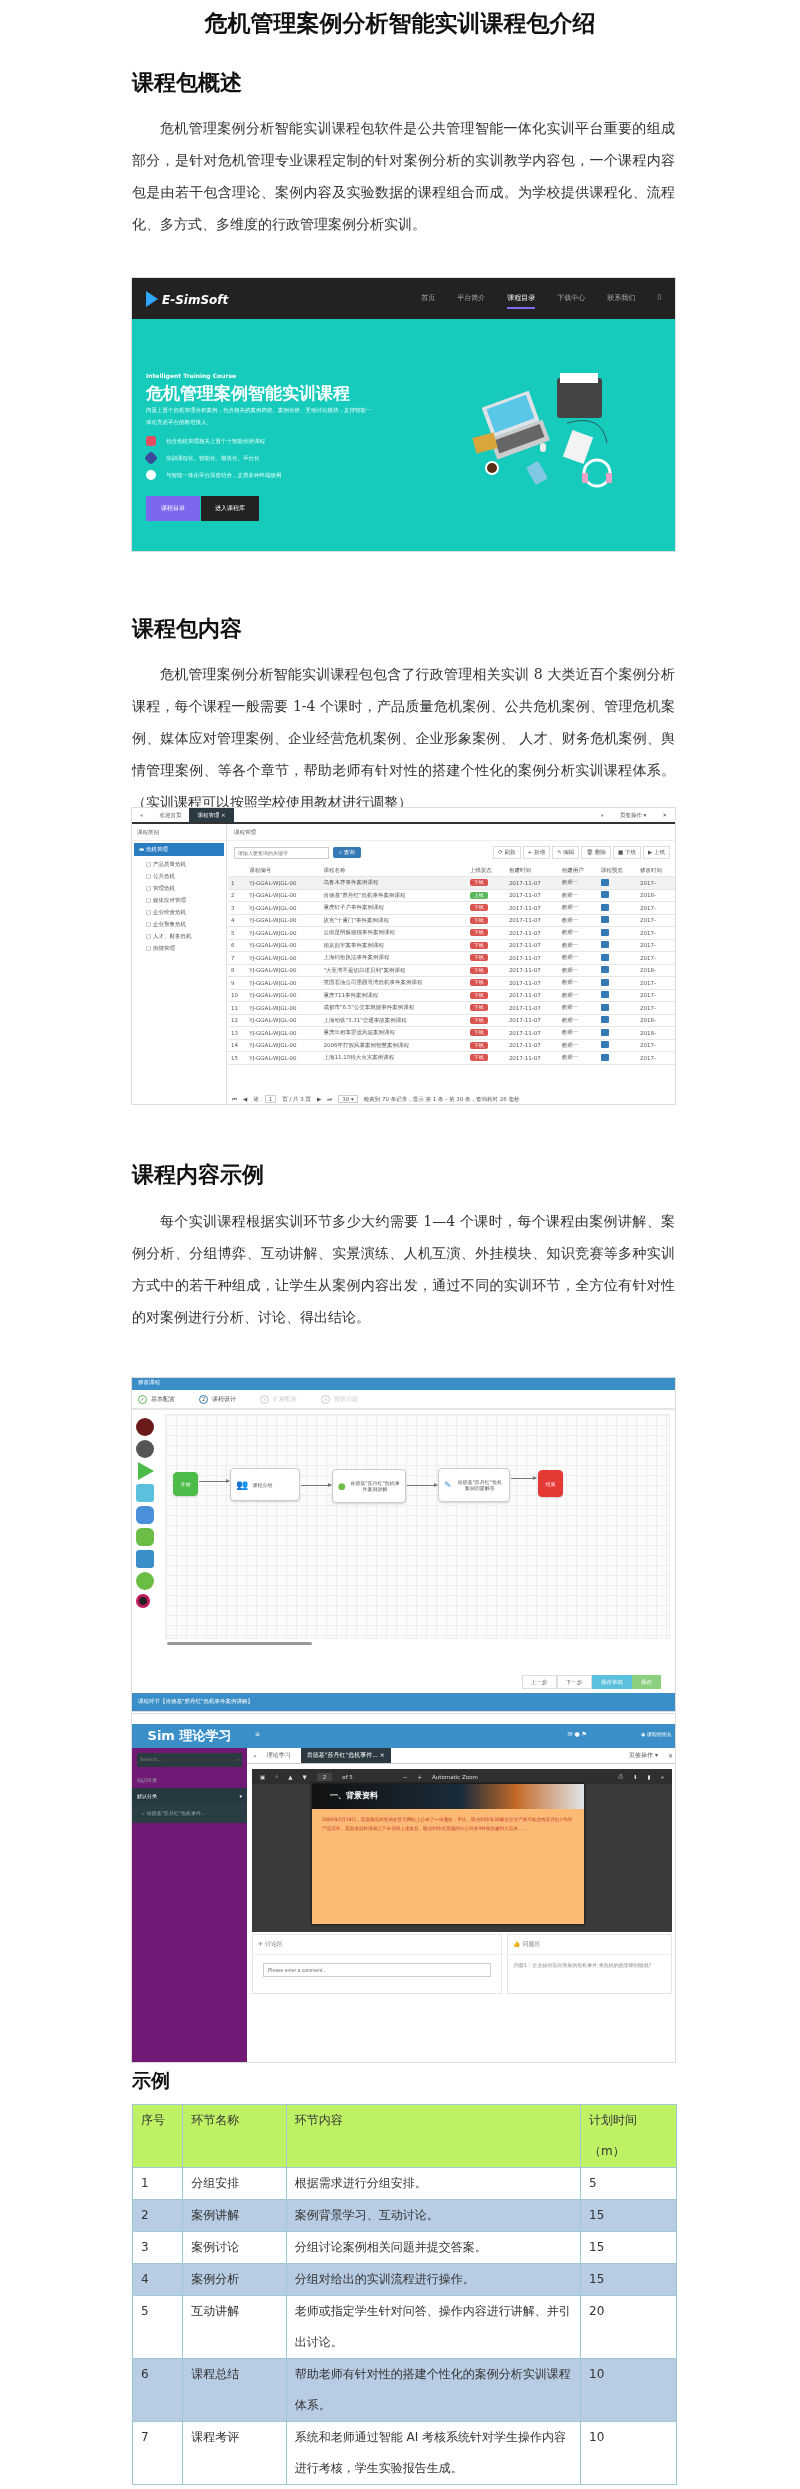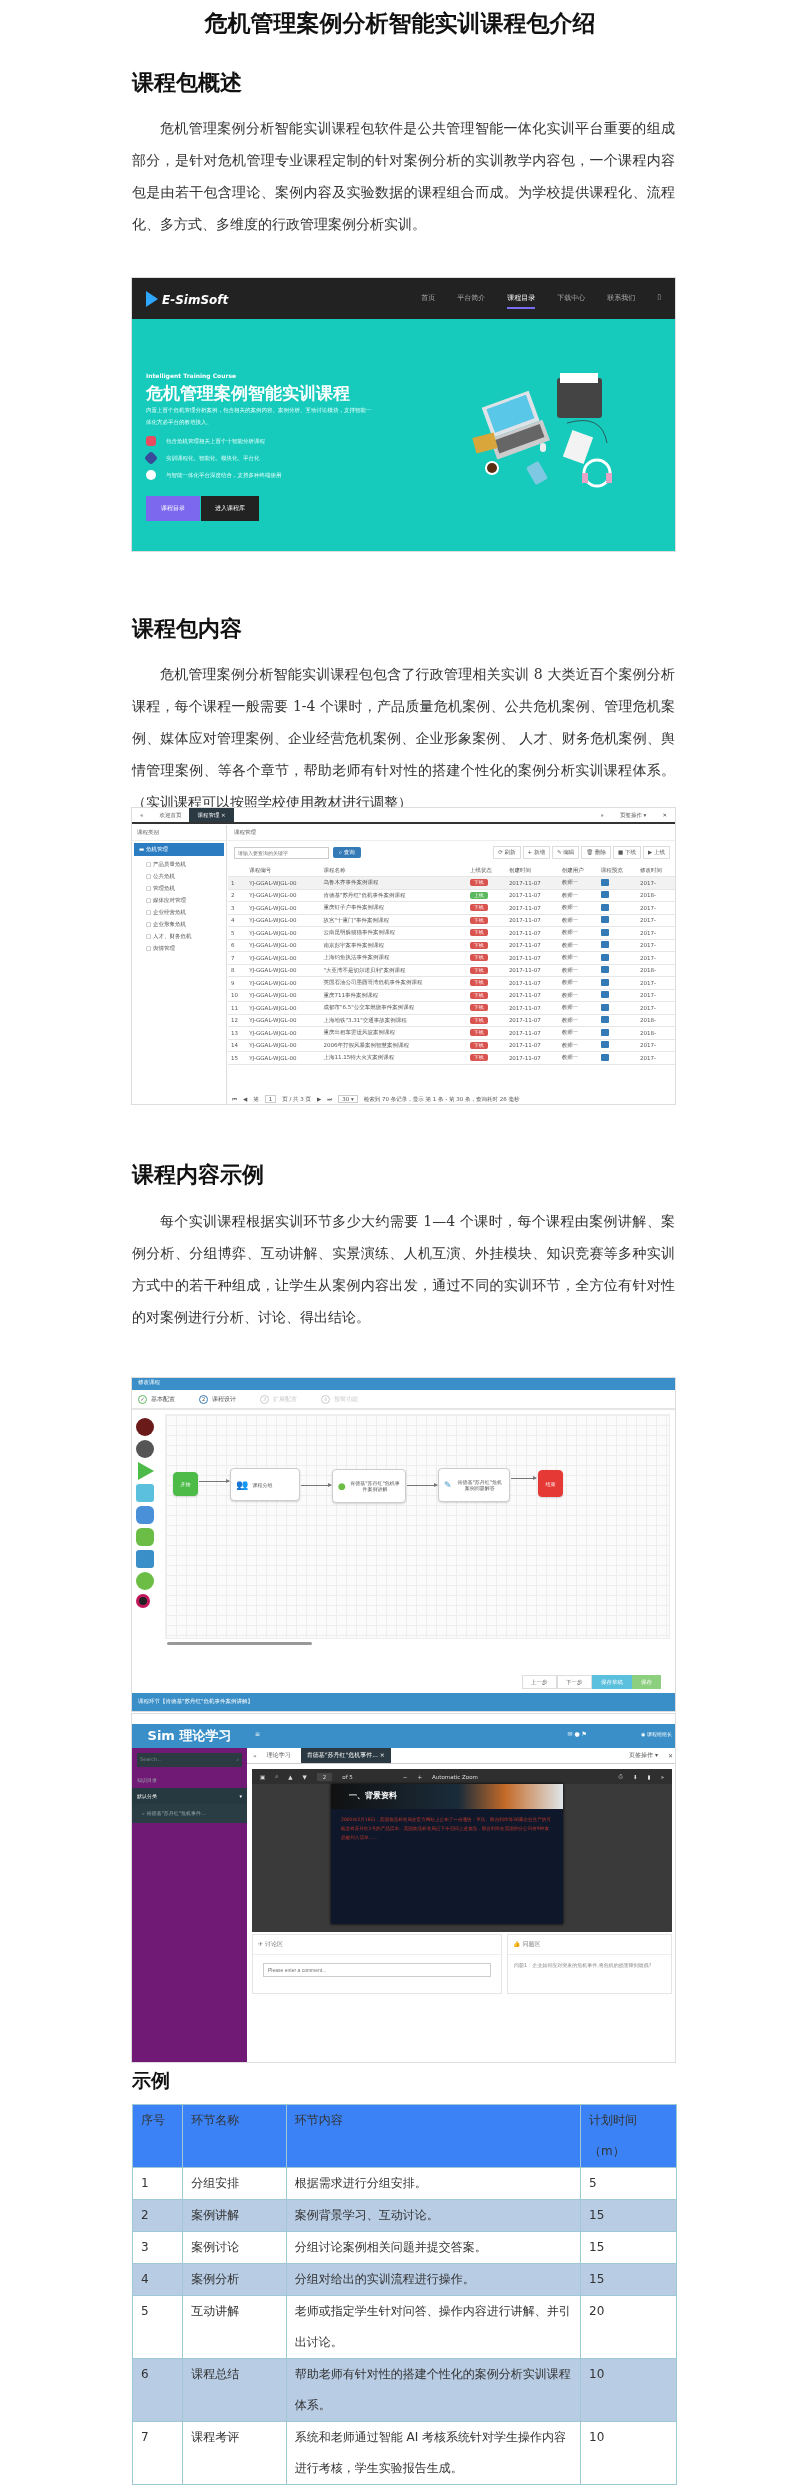--- a/index.html
+++ b/index.html
@@ -53,28 +53,28 @@
 .arrow{position:absolute;height:1px;background:#777}
 .arrow:after{content:"";position:absolute;right:-1px;top:-2px;border-left:4px solid #777;border-top:2.5px solid transparent;border-bottom:2.5px solid transparent}
 .wf-btn{top:297px;height:14px;padding:0 8px;font-size:5.5px;display:flex;align-items:center;border:1px solid #ddd}
 
 .th{left:131px;top:1713px;width:545px;height:350px;border:1px solid #ddd;background:#fff;font-family:"DejaVu Sans",sans-serif;font-size:6px;overflow:hidden}
 .th-side{left:0;top:10px;width:115px;height:340px;background:#701a75;color:#9aa}
 .th-logo{height:24px;background:#3a8fc8;color:#fff;font-weight:bold;font-size:13px;display:flex;align-items:center;justify-content:center}
 .th-top{left:115px;top:10px;width:430px;height:24px;background:#3a8fc8}
 .pdf{left:120px;top:55px;width:420px;height:163px;background:#3a3a3a}
 .pdf-tb{height:15px;background:#2f2f2f;color:#ddd;display:flex;align-items:center;gap:10px;padding:0 8px;font-size:5.5px}
-.page{position:absolute;left:79px;top:15px;width:232px;height:140px;background:#0f172a;box-shadow:0 0 3px #000}
+.page{position:absolute;left:60px;top:15px;width:272px;height:140px;background:#fdba74;box-shadow:0 0 3px #000}
 .page-hd{height:25px;background:linear-gradient(90deg,#111 0%,#1a2c3a 55%,#c46a28 75%,#dfe6ea 100%);color:#fff;font-size:8px;padding:6px 18px;font-weight:bold}
 .page-txt{padding:6px 10px;font-size:4.6px;line-height:9px;color:#c0392b}
 
 .tbl{left:132px;top:2104px;width:545px;border-collapse:collapse;font-family:"DejaVu Sans",sans-serif;font-size:12px;color:#333;border:1px solid #9ec9d4}
 .tbl td{border:1px solid #9ec9d4;padding:0 8px;vertical-align:top;line-height:31px}
 .tbl .cap{background:#4bacc6;text-align:center;font-family:"DejaVu Serif",serif;font-weight:bold;font-size:14px;color:#111;line-height:30px}
-.tbl .hdr td{background:#3b82f6}
+.tbl .hdr td{background:#bef264}
 .tbl .alt td{background:#b8cce4}
 </style>
 </head>
 <body>
 
 <div class="abs doc-title">危机管理案例分析智能实训课程包介绍</div>
 
 <div class="abs h2" style="top:68px">课程包概述</div>
 <div class="abs para" style="top:112px">危机管理案例分析智能实训课程包软件是公共管理智能一体化实训平台重要的组成部分，是针对危机管理专业课程定制的针对案例分析的实训教学内容包，一个课程内容包是由若干包含理论、案例内容及实验数据的课程组合而成。为学校提供课程化、流程化、多方式、多维度的行政管理案例分析实训。</div>
 

